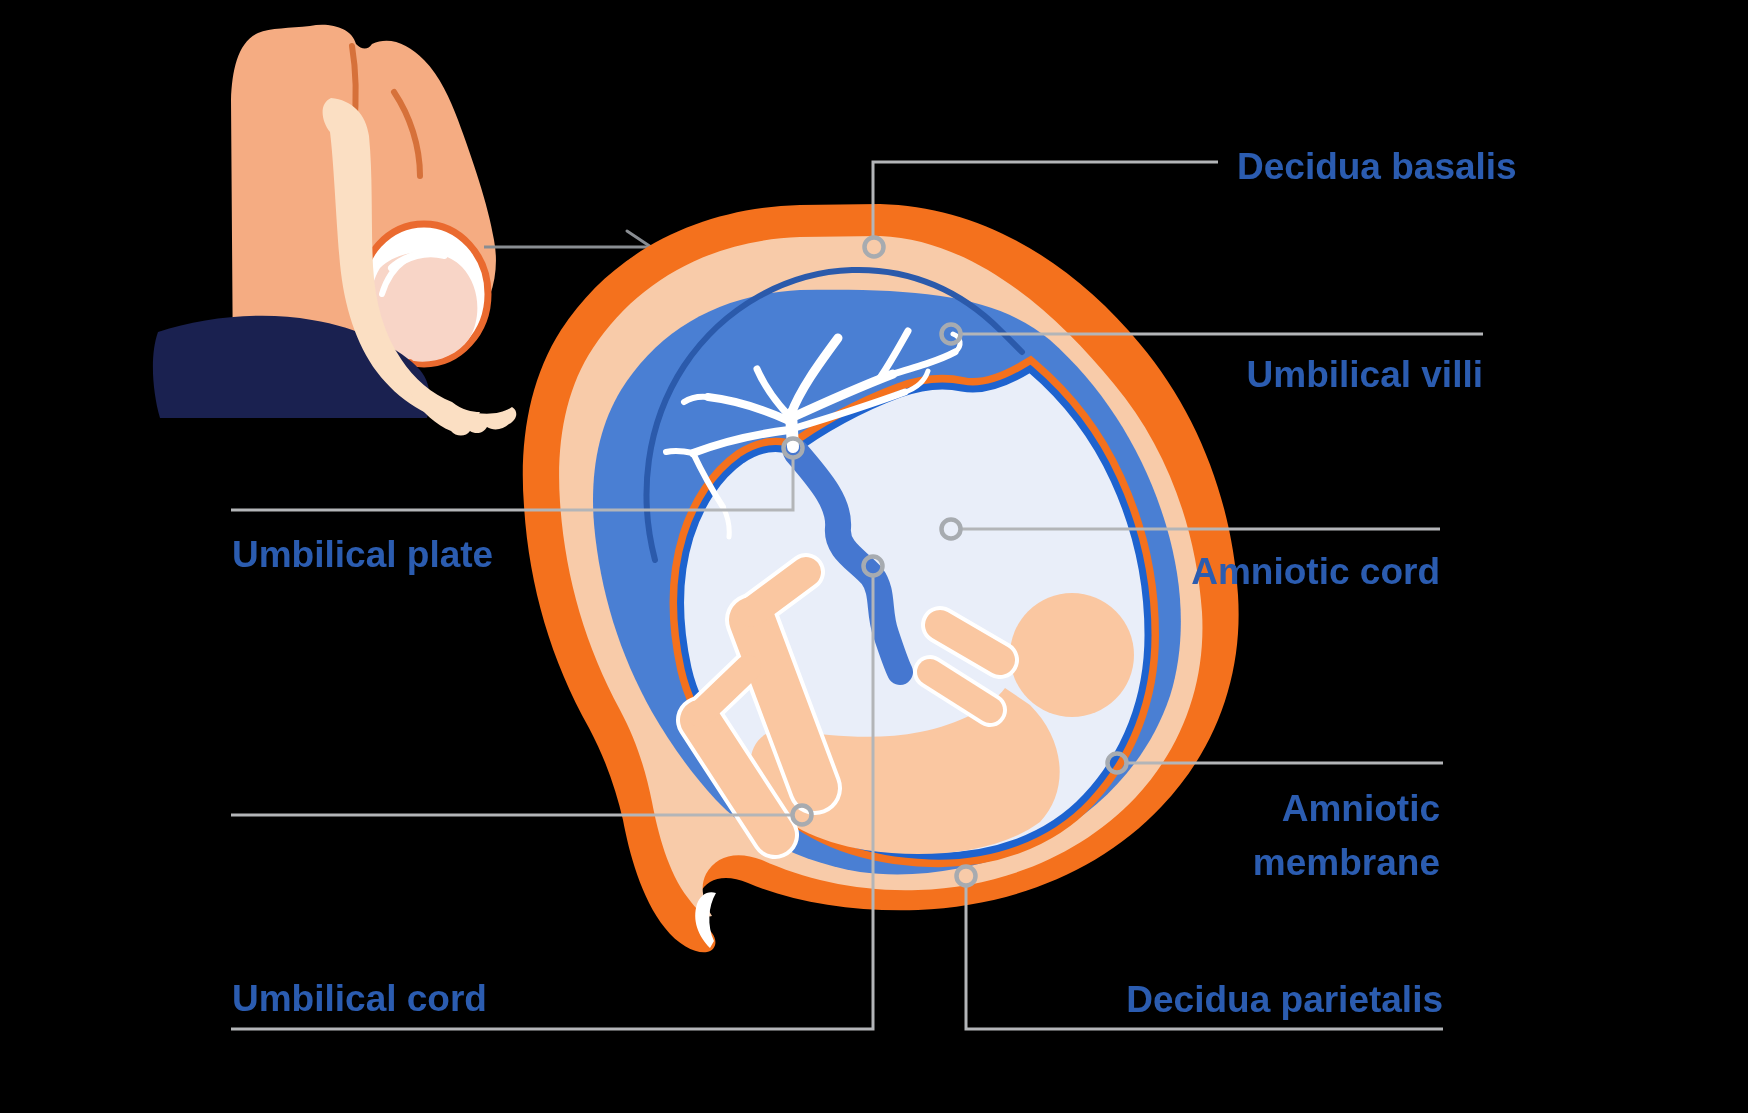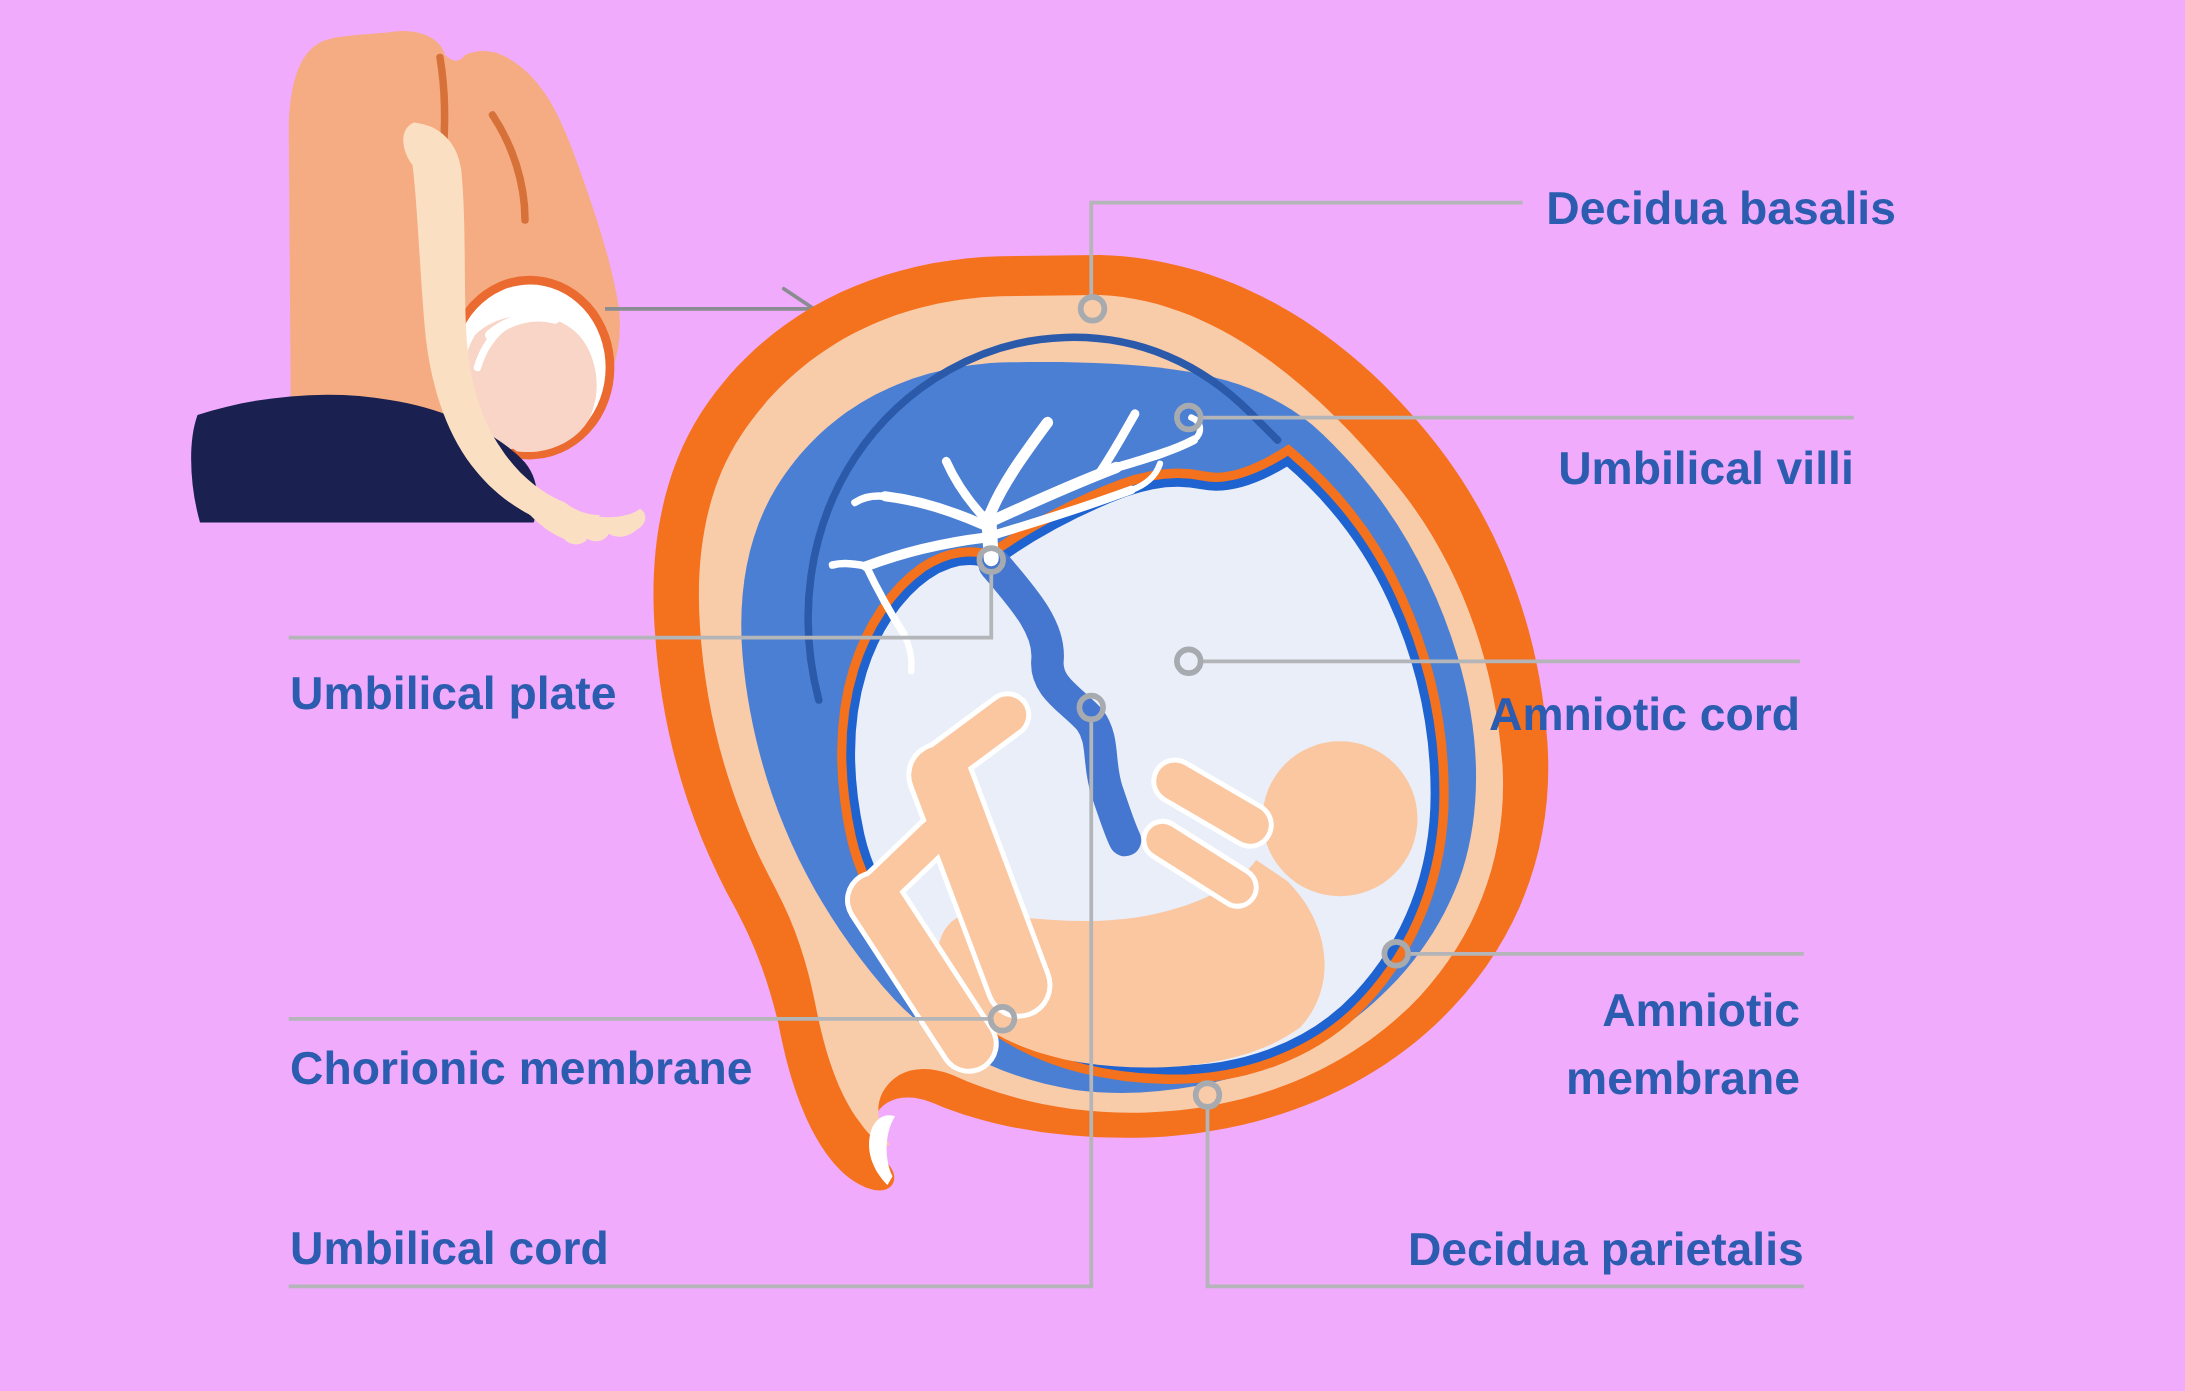--- a/index.html
+++ b/index.html
@@ -1,16 +1,16 @@
 <!DOCTYPE html>
 <html><head>
 <meta charset="utf-8">
 <style>
   html,body{margin:0;padding:0;background:#ffffff;}
-  #canvas{position:relative;width:1748px;height:1113px;background:#f0abfc;overflow:hidden;
+  #canvas{position:relative;width:1748px;height:1113px;background:#000000;overflow:hidden;
           font-family:"Liberation Sans","DejaVu Sans",sans-serif;}
   #art{position:absolute;left:0;top:0;}
   .label{position:absolute;color:#2B5CB0;font-size:37px;font-weight:600;line-height:1.45;white-space:nowrap;}
   .label.right{text-align:right;}
   .label.wrap{white-space:normal;}
 </style>
 </head>
 <body>
 
 <div id="canvas">
@@ -162,16 +162,15 @@
       <circle cx="802" cy="815" r="9.5"></circle>
       <circle cx="966" cy="876" r="9.5"></circle>
     </g>
   </svg>
 
   <div class="label" style="left:1237px;top:140px;">Decidua basalis</div>
   <div class="label right" style="right:265px;top:348px;">Umbilical villi</div>
   <div class="label" style="left:232px;top:528px;">Umbilical plate</div>
   <div class="label right" style="right:308px;top:545px;">Amniotic cord</div>
   <div class="label right wrap" style="right:308px;top:782px;width:215px;">Amniotic membrane</div>
-  <div class="label" style="left:232px;top:828px;">Chorionic membrane</div>
   <div class="label" style="left:232px;top:972px;">Umbilical cord</div>
   <div class="label right" style="right:305px;top:973px;">Decidua parietalis</div>
 </div>
 
 </body></html>

